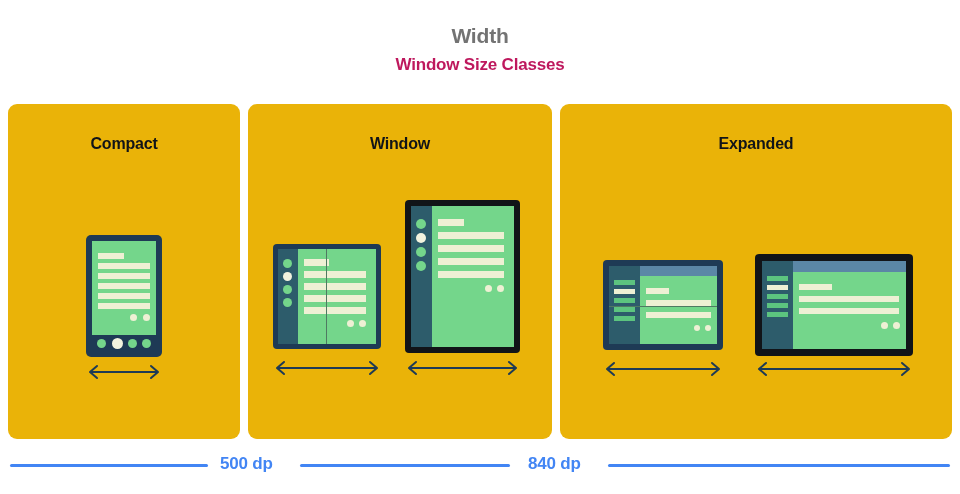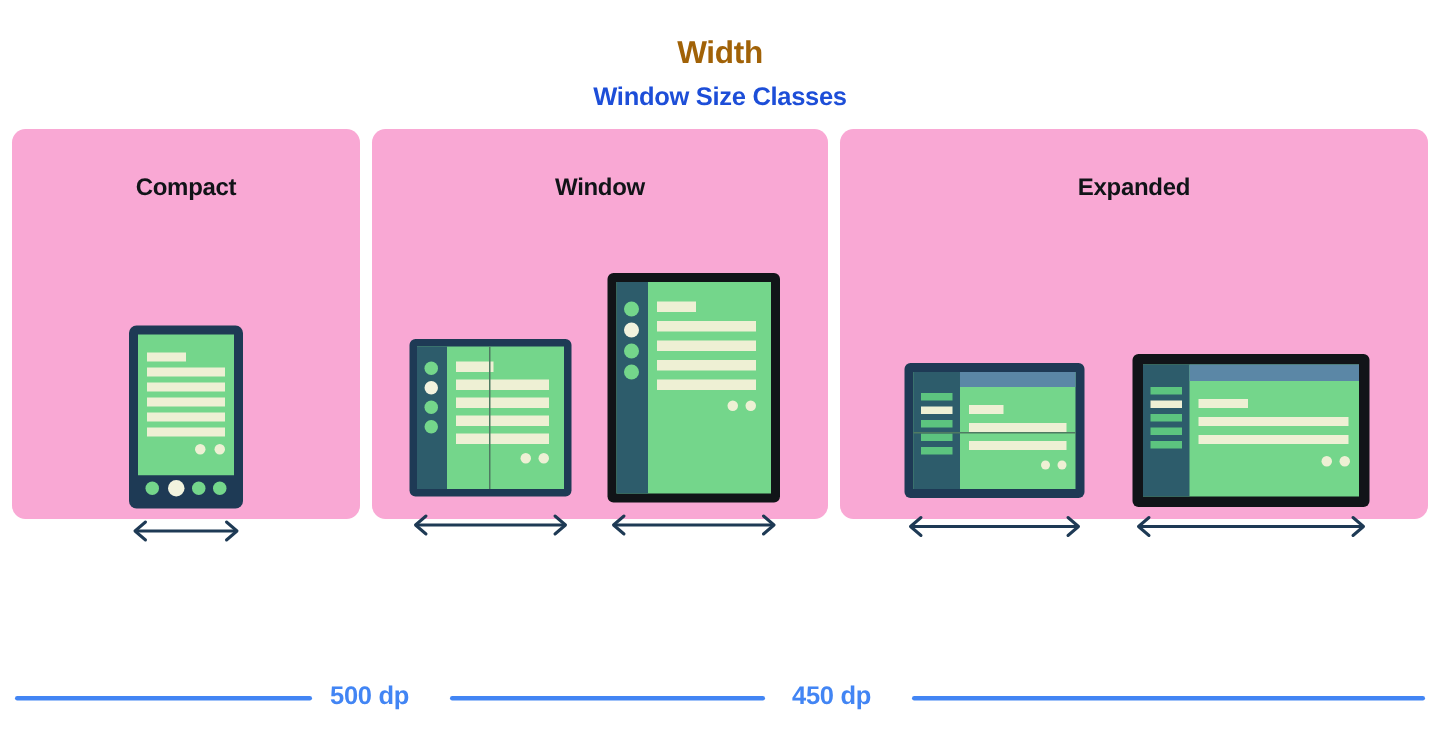--- a/index.html
+++ b/index.html
@@ -9,34 +9,34 @@
     font-family:"Liberation Sans", sans-serif;
     position:relative;overflow:hidden;
     -webkit-font-smoothing:antialiased;
   }
   .stage{position:absolute;inset:0;}
 
   
   .title{
     position:absolute;left:0;right:0;top:24px;
     text-align:center;
-    font-size:21px;font-weight:bold;color:#a16207;
+    font-size:21px;font-weight:bold;color:#737373;
     letter-spacing:-0.2px;
   }
   .subtitle{
     position:absolute;left:0;right:0;top:55px;
     text-align:center;
-    font-size:17px;font-weight:bold;color:#1d4ed8;
+    font-size:17px;font-weight:bold;color:#be185d;
     letter-spacing:-0.2px;
   }
 
   
   .panel{
-    position:absolute;top:86px;height:260px;
-    background:#f9a8d4;
+    position:absolute;top:104px;height:335px;
+    background:#eab308;
     border-radius:9px;
   }
   .panel.compact{left:8px;width:232px;}
   .panel.medium{left:248px;width:304px;}
   .panel.expanded{left:560px;width:392px;}
 
   .col-label{
     position:absolute;top:31px;left:0;right:0;
     text-align:center;
     font-size:16px;font-weight:bold;color:#111418;
@@ -215,16 +215,16 @@
         <line x1="5" y1="10" x2="153" y2="10" stroke="#1e3a55" stroke-width="2"></line>
         <polyline points="11,4 4,10 11,16" fill="none" stroke="#1e3a55" stroke-width="2" stroke-linecap="round" stroke-linejoin="round"></polyline>
         <polyline points="147,4 154,10 147,16" fill="none" stroke="#1e3a55" stroke-width="2" stroke-linecap="round" stroke-linejoin="round"></polyline>
       </svg>
     </div>
   </div>
 
   <div class="rule" style="left:10px;top:464px;width:198px;"></div>
   <div class="dplabel" style="left:220px;top:454px;">500 dp</div>
   <div class="rule" style="left:300px;top:464px;width:210px;"></div>
-  <div class="dplabel" style="left:528px;top:454px;">450 dp</div>
+  <div class="dplabel" style="left:528px;top:454px;">840 dp</div>
   <div class="rule" style="left:608px;top:464px;width:342px;"></div>
 
 </div>
 
 </body></html>

